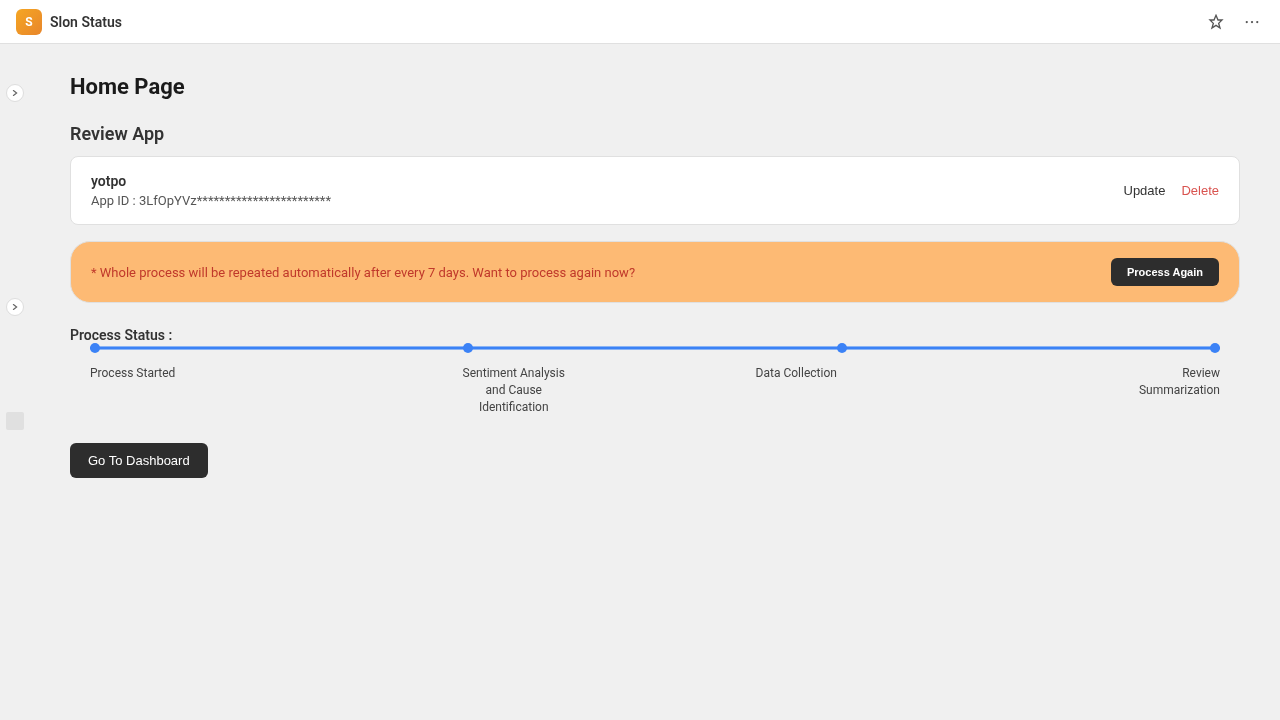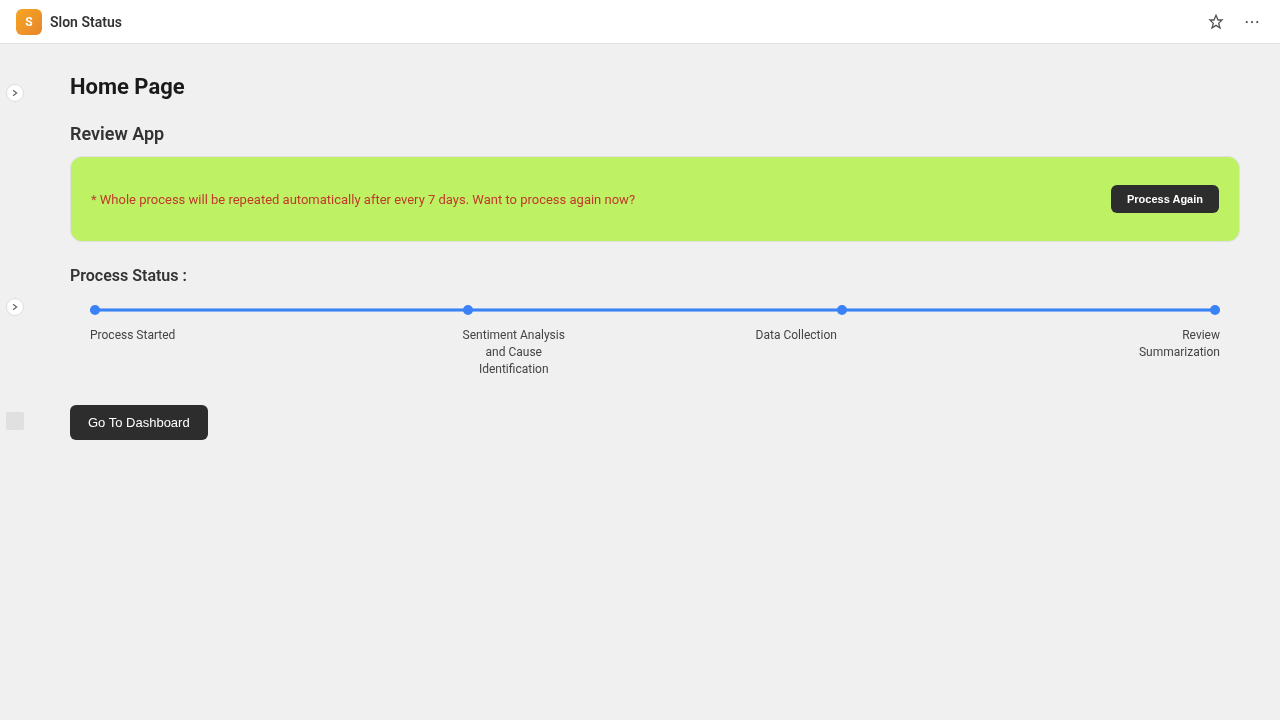--- a/index.html
+++ b/index.html
@@ -182,24 +182,24 @@
       font-size: 13px;
       color: #d9534f;
       background: none;
       border: none;
       cursor: pointer;
       font-weight: 500;
     }
 
     
     .process-banner {
-      background: #bef264;
+      background: #fdba74;
       border: 1px solid #e0e0e0;
-      border-radius: 12px;
-      padding: 28px 20px;
+      border-radius: 20px;
+      padding: 16px 20px;
       display: flex;
       align-items: center;
       justify-content: space-between;
       margin-bottom: 24px;
     }
 
     .process-banner-text {
       font-size: 13px;
       color: #c0392b;
     }
@@ -215,24 +215,23 @@
       cursor: pointer;
       white-space: nowrap;
     }
 
     
     .process-status-section {
       margin-bottom: 28px;
     }
 
     .process-status-title {
-      font-size: 16px;
+      font-size: 14px;
       font-weight: 600;
       color: #333;
-      margin-bottom: 20px;
     }
 
     .progress-track-container {
       padding: 0 20px;
       margin-bottom: 12px;
     }
 
     .progress-track {
       position: relative;
       display: flex;
@@ -355,20 +354,30 @@
     <div class="sidebar-small-box" style="margin-top: 80px;"></div>
   </div>
 
   <div class="content-area">
 
     <h1 class="page-title">Home Page</h1>
 
     
     <div class="section-title">Review App</div>
 
+    <div class="review-app-card">
+      <div class="review-app-info">
+        <span class="review-app-name">yotpo</span>
+        <span class="review-app-id">App ID : 3LfOpYVz************************</span>
+      </div>
+      <div class="review-app-actions">
+        <button class="btn-update">Update</button>
+        <button class="btn-delete">Delete</button>
+      </div>
+    </div>
 
     
     <div class="process-banner">
       <span class="process-banner-text">* Whole process will be repeated automatically after every 7 days. Want to process again now?</span>
       <button class="btn-process-again">Process Again</button>
     </div>
 
     
     <div class="process-status-section">
       <div class="process-status-title">Process Status :</div>

